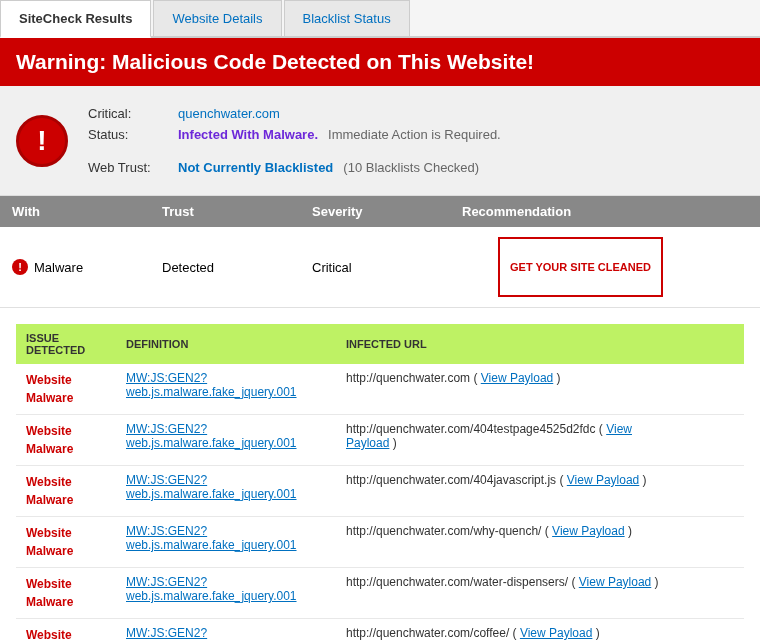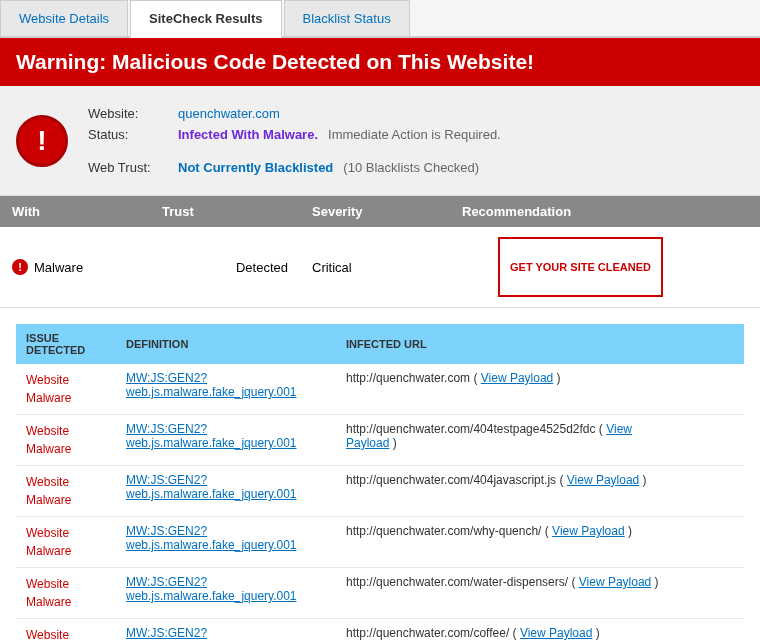--- a/index.html
+++ b/index.html
@@ -25,69 +25,69 @@
     .detail-value-gray { color: #666; }
     .detail-value-link { color: #0070c0; text-decoration: none; text-align: right; }
 
     
     .scan-table { width: 100%; border-collapse: collapse; margin: 0; }
     .scan-table thead tr { background: #888; color: #fff; }
     .scan-table thead th { padding: 8px 12px; text-align: left; font-size: 13px; font-weight: bold; }
     .scan-table tbody tr { border-bottom: 1px solid #e0e0e0; }
     .scan-table tbody td { padding: 10px 12px; vertical-align: middle; }
     .col-scan { width: 150px; }
-    .col-result { width: 150px; text-align: right; }
+    .col-result { width: 150px; }
     .col-severity { width: 150px; }
     .col-recommendation { }
 
     .malware-label { display: flex; align-items: center; gap: 6px; }
     .red-dot { width: 16px; height: 16px; background: #cc0000; border-radius: 50%; display: flex; align-items: center; justify-content: center; color: #fff; font-size: 11px; font-weight: bold; flex-shrink: 0; }
 
     .btn-clean { background: #fff; border: 2px solid #cc0000; color: #cc0000; padding: 22px 10px; font-size: 11px; font-weight: bold; cursor: pointer; text-transform: uppercase; margin-left: 36px; }
 
     
     .issues-section { padding: 16px; }
     .issues-table { width: 100%; border-collapse: collapse; }
-    .issues-table thead tr { background: #7dd3fc; }
+    .issues-table thead tr { background: #bef264; }
     .issues-table thead th { padding: 8px 10px; text-align: left; font-size: 11px; font-weight: bold; color: #333; }
     .issues-table tbody tr { border-bottom: 1px solid #e8e8e8; }
     .issues-table tbody td { padding: 7px 10px; vertical-align: top; font-size: 12px; }
     .col-issue { width: 100px; }
     .col-def { width: 220px; }
     .col-url { }
 
-    .issue-text { color: #cc0000; font-weight: normal; line-height: 1.5; text-align: right; }
+    .issue-text { color: #cc0000; font-weight: bold; line-height: 1.5; text-align: right; }
     .def-link { color: #0070c0; text-decoration: underline; cursor: pointer; }
     .url-text { color: #333; }
     .url-link { color: #0070c0; text-decoration: underline; cursor: pointer; }
   </style>
 </head>
 <body>
 
 <div class="tabs">
+  <div class="tab active">
+    <span>SiteCheck Results</span>
+  </div>
   <div class="tab inactive">
     <span>Website Details</span>
-  </div>
-  <div class="tab active">
-    <span>SiteCheck Results</span>
   </div>
   <div class="tab inactive">
     <span>Blacklist Status</span>
   </div>
 </div>
 
 <div class="warning-banner">
   <span>Warning: Malicious Code Detected on This Website!</span>
 </div>
 
 <div class="site-info">
   <div class="alert-icon">!</div>
   <div class="site-details">
     <div class="site-detail-row">
-      <span class="detail-label">Website:</span>
+      <span class="detail-label">Critical:</span>
       <a class="detail-value-link">quenchwater.com</a>
     </div>
     <div class="site-detail-row">
       <span class="detail-label">Status:</span>
       <span class="detail-value-red">Infected With Malware.</span>
       <span class="detail-value-gray"> Immediate Action is Required.</span>
     </div>
     <div class="site-detail-row">
       <span class="detail-label">Web Trust:</span>
       <span class="detail-value-blue">Not Currently Blacklisted</span>

